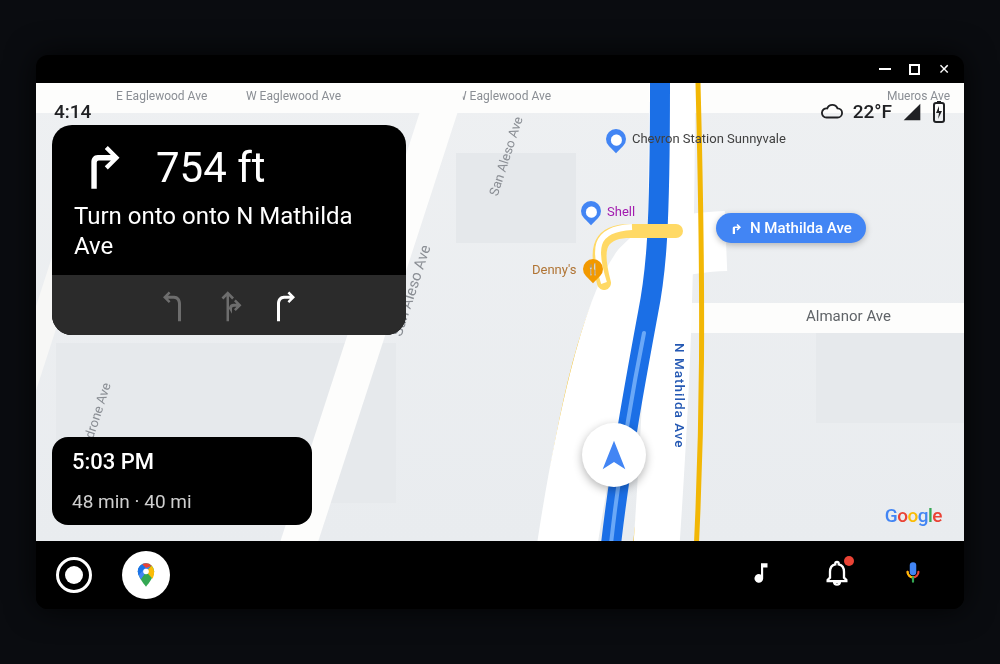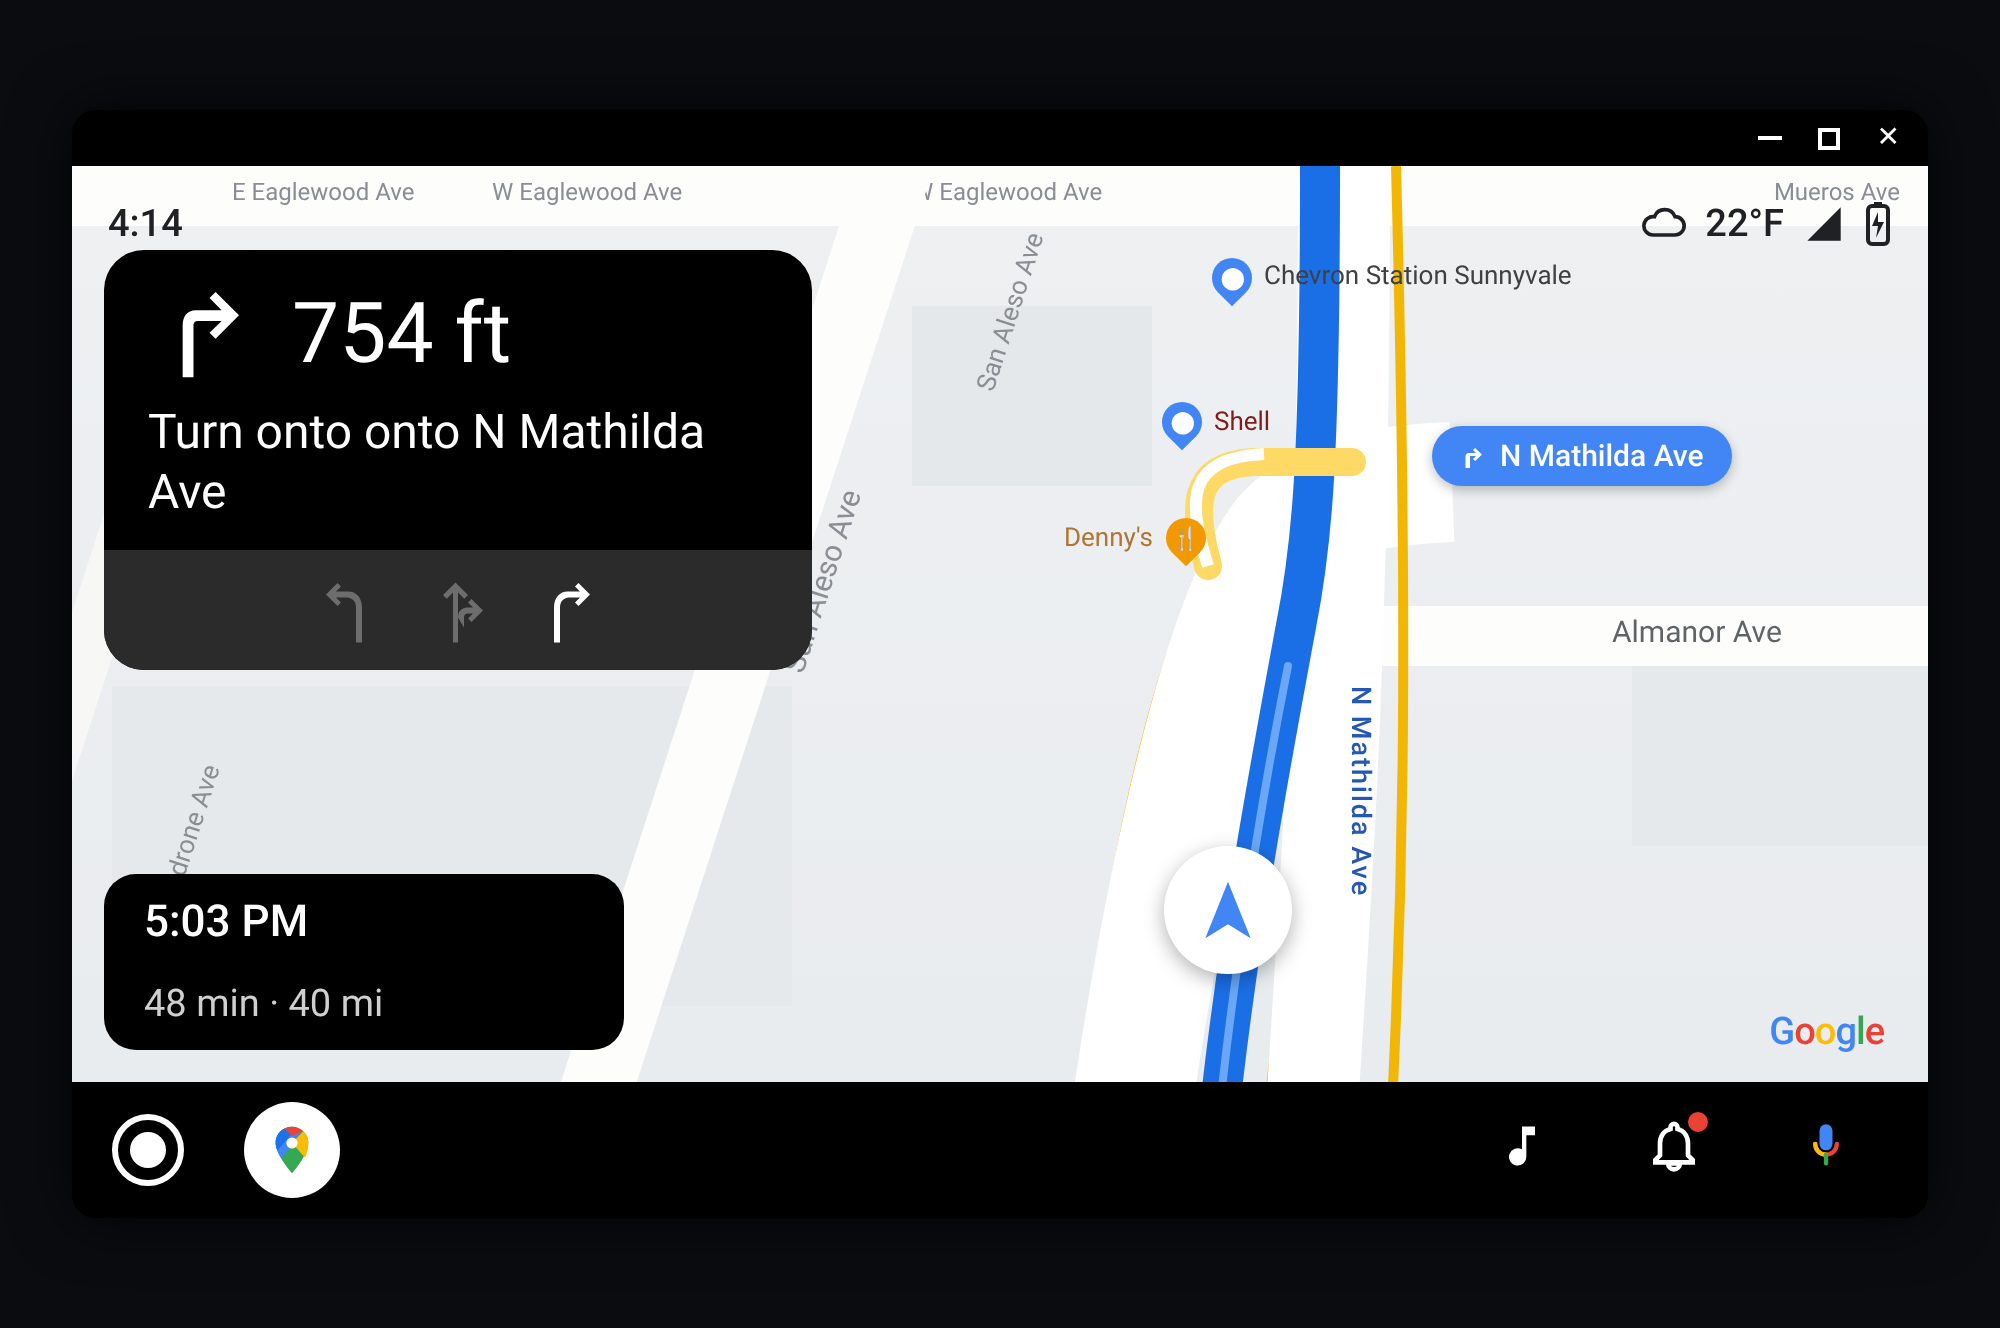--- a/index.html
+++ b/index.html
@@ -48,21 +48,21 @@
 
 
 .street-badge{position:absolute;background:#4285f4;color:#fff;border-radius:18px;padding:6px 14px 6px 10px;font-size:15px;font-weight:500;display:flex;align-items:center;gap:6px;box-shadow:0 2px 6px rgba(0,0,0,.25);}
 
 
 .nav-cursor{position:absolute;width:64px;height:64px;background:#fff;border-radius:50%;box-shadow:0 3px 10px rgba(0,0,0,.3);display:flex;align-items:center;justify-content:center;}
 
 
 .dir-card{position:absolute;top:42px;left:16px;width:354px;background:#000;border-radius:20px;color:#fff;z-index:25;overflow:hidden;}
 .dir-top{padding:16px 22px 14px 22px;}
-.dir-dist{display:flex;align-items:center;gap:20px;}
+.dir-dist{display:flex;align-items:center;gap:30px;}
 .dir-dist-text{font-size:42px;font-weight:400;}
 .dir-instr{font-size:24px;font-weight:400;line-height:1.25;margin-top:8px;}
 .dir-lanes{background:#2b2b2b;height:60px;display:flex;align-items:center;justify-content:center;gap:26px;}
 
 
 .eta-card{position:absolute;left:16px;bottom:16px;width:260px;background:#000;color:#fff;border-radius:16px;padding:12px 20px;z-index:25;}
 .eta-time{font-size:22px;font-weight:500;}
 .eta-sub{font-size:19px;color:#cfcfcf;margin-top:16px;}
 
 
@@ -128,21 +128,21 @@
     <div class="poi" style="left:570px;top:46px;">
       <div class="poi-pin" style="background:#4285f4;">
           <span>⬤</span>
         </div>
       <span style="color:#404040;width:100px;line-height:1.1;">Chevron Station Sunnyvale</span>
     </div>
     <div class="poi" style="left:545px;top:118px;">
       <div class="poi-pin" style="background:#4285f4;">
           <span>⬤</span>
         </div>
-      <span style="color:#7f1d1d;">Shell</span>
+      <span style="color:#a21caf;">Shell</span>
     </div>
     <div class="poi" style="left:476px;top:176px;margin-left:20px;">
       <span style="color:#b07434;">Denny's</span>
       <div class="poi-pin" style="background:#f29900;">
           <span>🍴</span>
         </div>
     </div>
 
     <div class="street-badge" style="left:680px;top:130px;">
       <svg width="18" height="18" viewBox="0 0 24 24">

